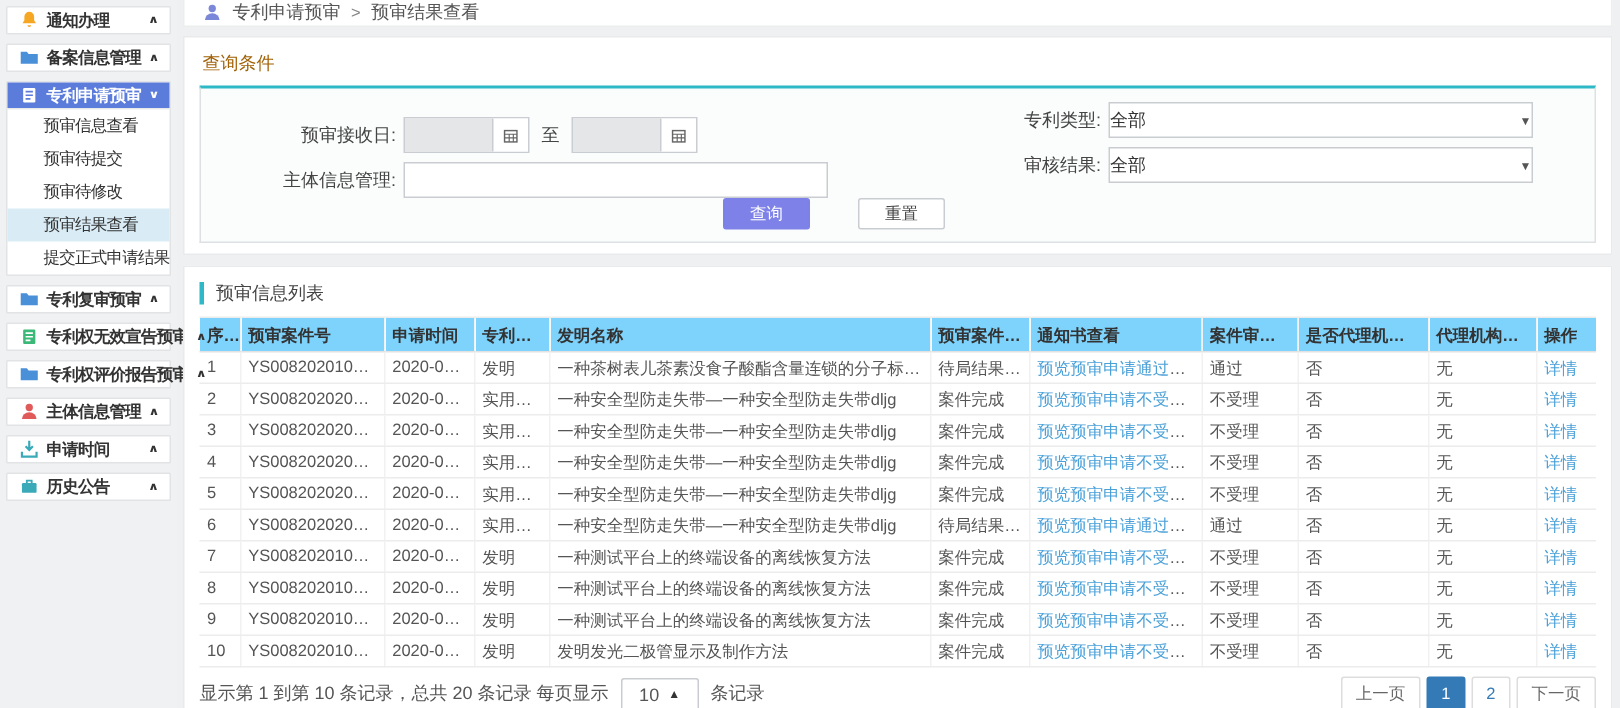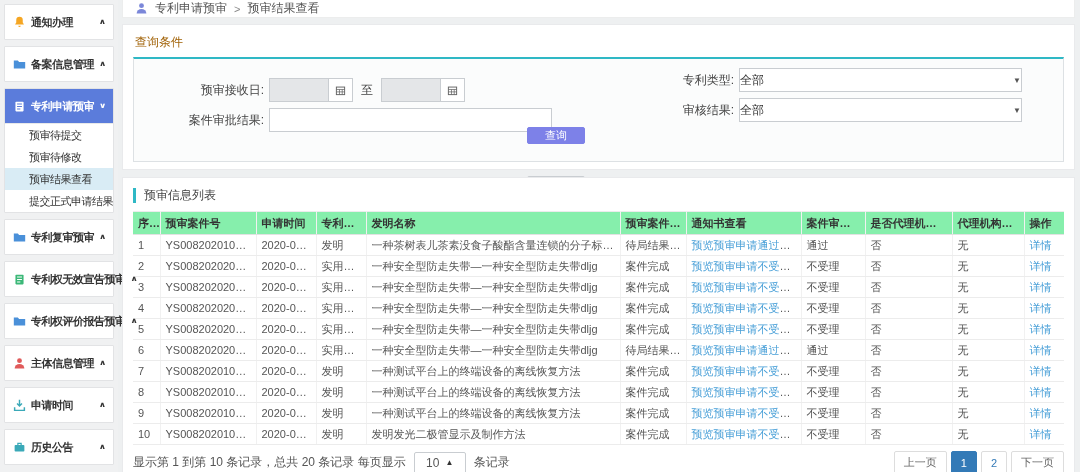--- a/index.html
+++ b/index.html
@@ -6,21 +6,21 @@
   html,body { width:1080px; height:472px; overflow:hidden; }
   body {
     font-family: "Liberation Sans", "DejaVu Sans", sans-serif;
     font-size: 12px; color:#333; background:#eef0f1;
   }
   .app { display:flex; width:1080px; height:472px; }
 
   
   .sidebar { width:118px; flex:0 0 118px; background:#f0f1f2; padding:4px 4px 0 4px; }
   .nav-card { background:#fff; border:1px solid #e2e3e5; margin-bottom:6px; border-radius:1px; }
-  .nav-head { height:34px; display:flex; align-items:center; padding:0 7px 0 8px; gap:5px; cursor:pointer; }
+  .nav-head { height:17px; display:flex; align-items:center; padding:0 7px 0 8px; gap:5px; cursor:pointer; }
   .nav-head .nlabel { font-weight:bold; font-size:11px; color:#333; white-space:nowrap; letter-spacing:-0.5px; }
   .nav-head .caret { margin-left:auto; font-size:9px; font-weight:bold; color:#333; transform:scaleY(.8); }
   .nav-head.active { background:#5b7cdb; }
   .nav-head.active .nlabel, .nav-head.active .caret { color:#fff; }
   .nico { width:13px; height:13px; display:inline-flex; align-items:center; justify-content:center; flex:0 0 13px; }
   .submenu { border-top:1px solid #e8e9ea; }
   .submenu-item { height:22px; line-height:22px; padding-left:24px; font-size:11px; color:#333; cursor:pointer; white-space:nowrap; letter-spacing:-0.5px; }
   .submenu-item.selected { background:#d9ecf5; }
 
   
@@ -44,35 +44,35 @@
   .flabel { color:#444; }
   .flabel-left { width:130px; text-align:right; margin-right:5px; white-space:nowrap; }
   .flabel-right { width:105px; text-align:right; margin-right:5px; white-space:nowrap; }
   .date-wrap { display:flex; align-items:center; border:1px solid #c9cdd1; height:24px; background:#fff; }
   .date-input { width:58px; height:22px; background:#e4e6e8; border:none; outline:none; }
   .cal-btn { width:24px; height:22px; background:#fff; border:none; border-left:1px solid #c9cdd1; display:flex; align-items:center; justify-content:center; cursor:pointer; }
   .to-label { margin:0 8px; color:#444; }
   .text-input { width:283px; height:24px; border:1px solid #c9cdd1; background:#fff; padding:0 6px; outline:none; font-size:12px; }
   .select-box { width:283px; height:24px; border:1px solid #c9cdd1; background:#fff; display:flex; align-items:center; justify-content:space-between; padding:0 0; cursor:pointer; }
   .select-box .sel-caret { font-size:8px; color:#555; }
-  .btn-row { display:flex; align-items:center; height:34px; padding-right:85px; gap:32px; margin-top:2px; padding-bottom:4px;flex-direction:column; }
+  .btn-row { display:flex; justify-content:center; align-items:center; height:34px; padding-right:85px; gap:32px; margin-top:2px; padding-bottom:4px; }
   .btn { height:21px; min-width:58px; padding:0 14px; font-size:11px; border-radius:2px; cursor:pointer; display:inline-flex; align-items:center; justify-content:center; }
   .btn-primary { background:#7d81e8; color:#fff; border:1px solid #7d81e8; }
   .btn-default { background:#fff; color:#444; border:1px solid #c9cdd1; }
 
   
   .list-panel { margin-top:7px; flex:1; padding:8px 10px 6px 10px; display:flex; flex-direction:column; }
   .list-title { border-left:3px solid #2fb8c5; padding-left:8px; height:15px; line-height:15px; color:#444; margin:2px 0 8px 0; }
   table { width:100%; border-collapse:collapse; table-layout:fixed; }
   th, td {
     border:1px solid #ececec; border-left:none; border-right:1px solid #f1f1f1;
     height:21px; padding:0 5px; text-align:left; font-size:11px;
     white-space:nowrap; overflow:hidden; text-overflow:ellipsis;
   }
-  th { background:#86efac; color:#333; font-weight:bold; border-bottom:1px solid #e2e2e2; height:23px; }
+  th { background:#7dd3fc; color:#333; font-weight:bold; border-bottom:1px solid #e2e2e2; height:23px; }
   td { color:#555; }
   tr td:last-child, tr th:last-child { border-right:none; }
   a.tlink { color:#4aa0d8; text-decoration:none; cursor:pointer; }
 
   .list-footer { display:flex; align-items:center; justify-content:space-between; margin-top:6px; color:#555; }
   .pg-left { display:flex; align-items:center; gap:8px; }
   .pagesize-select { width:52px; height:22px; border:1px solid #c9cdd1; border-radius:2px; background:#fff; display:flex; align-items:center; justify-content:center; gap:6px; cursor:pointer; }
   .pagesize-select .sel-caret { font-size:8px; color:#333; }
   .pagination { display:flex; align-items:center; gap:4px; }
   .pg-btn {
@@ -120,20 +120,21 @@
         <span class="nico">
           <svg width="13" height="13" viewBox="0 0 16 16">
               <rect x="3" y="2" width="10" height="12" rx="1" fill="#fff"></rect>
               <path d="M5 5h6M5 8h6M5 11h4" stroke="#5b7cdb" stroke-width="1.3"></path>
             </svg>
         </span>
         <span class="nlabel">专利申请预审</span>
         <span class="caret">∨</span>
       </div>
       <div class="submenu">
+        <div class="submenu-item">预审信息查看</div>
         <div class="submenu-item">预审待提交</div>
         <div class="submenu-item">预审待修改</div>
         <div class="submenu-item selected">预审结果查看</div>
         <div class="submenu-item">提交正式申请结果</div>
       </div>
     </div>
 
     <div class="nav-card">
       <div class="nav-head">
         <span class="nico">
@@ -257,21 +258,21 @@
             <span class="flabel flabel-right">专利类型:</span>
             <div class="select-box">
               <span>全部</span>
               <span class="sel-caret">▼</span>
             </div>
           </div>
         </div>
 
         <div class="form-row">
           <div class="fgroup fgroup-left">
-            <span class="flabel flabel-left">案件审批结果:</span>
+            <span class="flabel flabel-left">主体信息管理:</span>
             <input class="text-input" type="text" value="" style="">
           </div>
           <div class="fgroup">
             <span class="flabel flabel-right">审核结果:</span>
             <div class="select-box">
               <span>全部</span>
               <span class="sel-caret">▼</span>
             </div>
           </div>
         </div>

